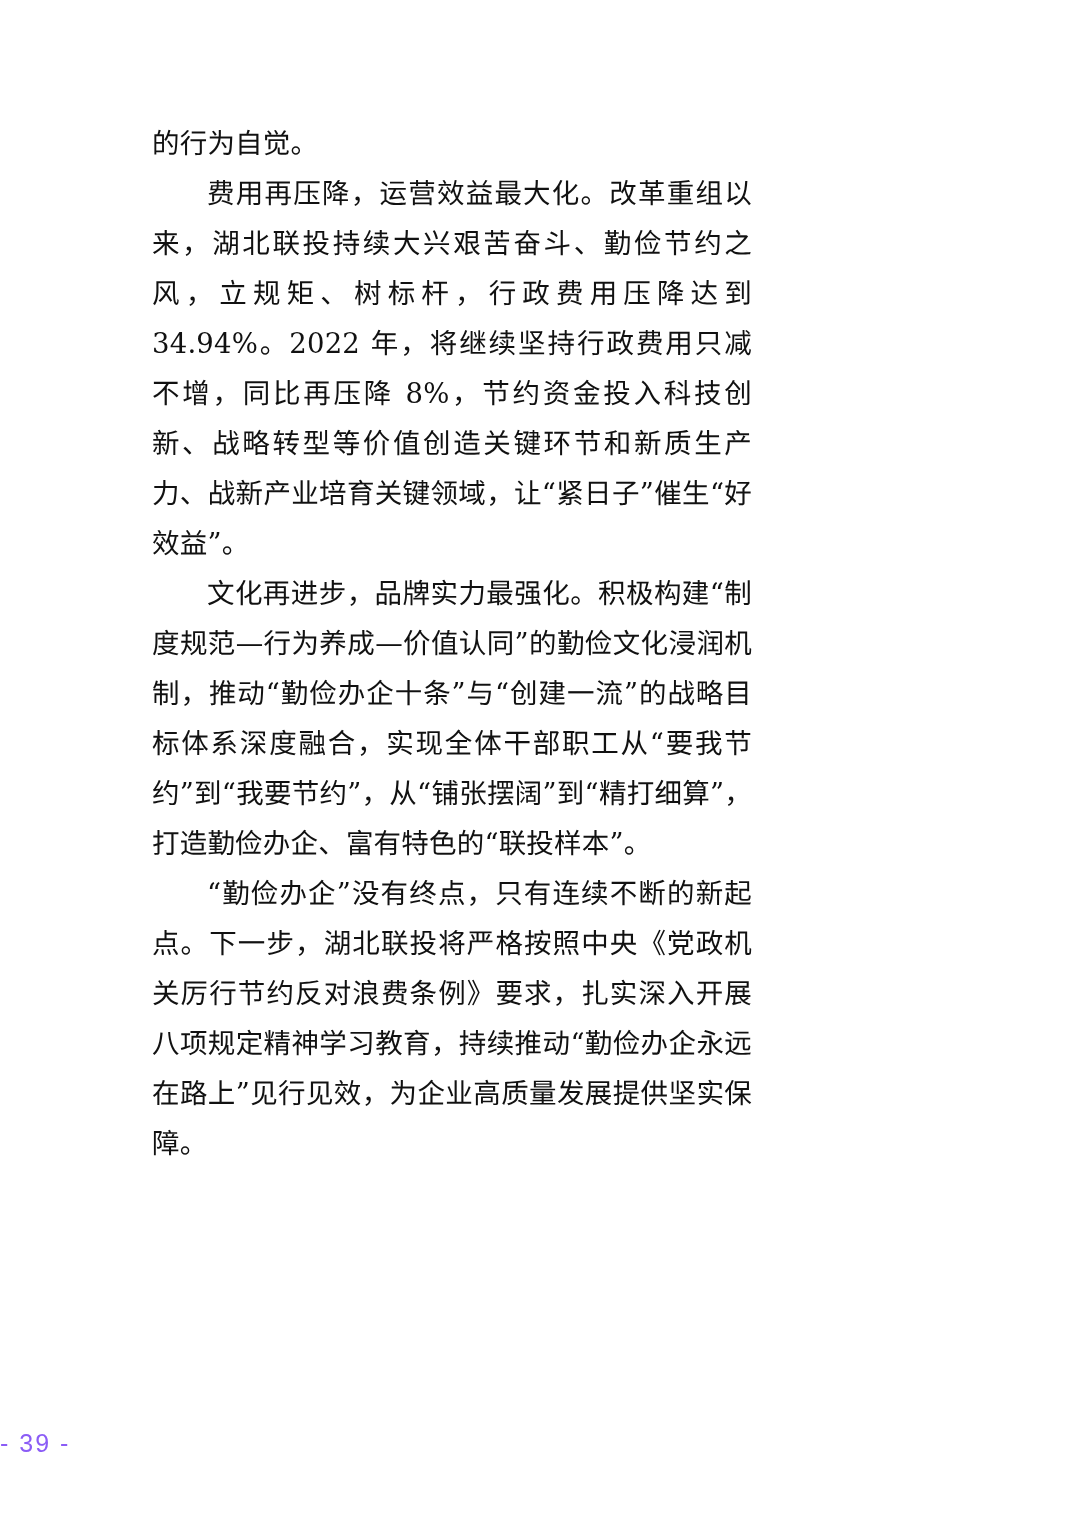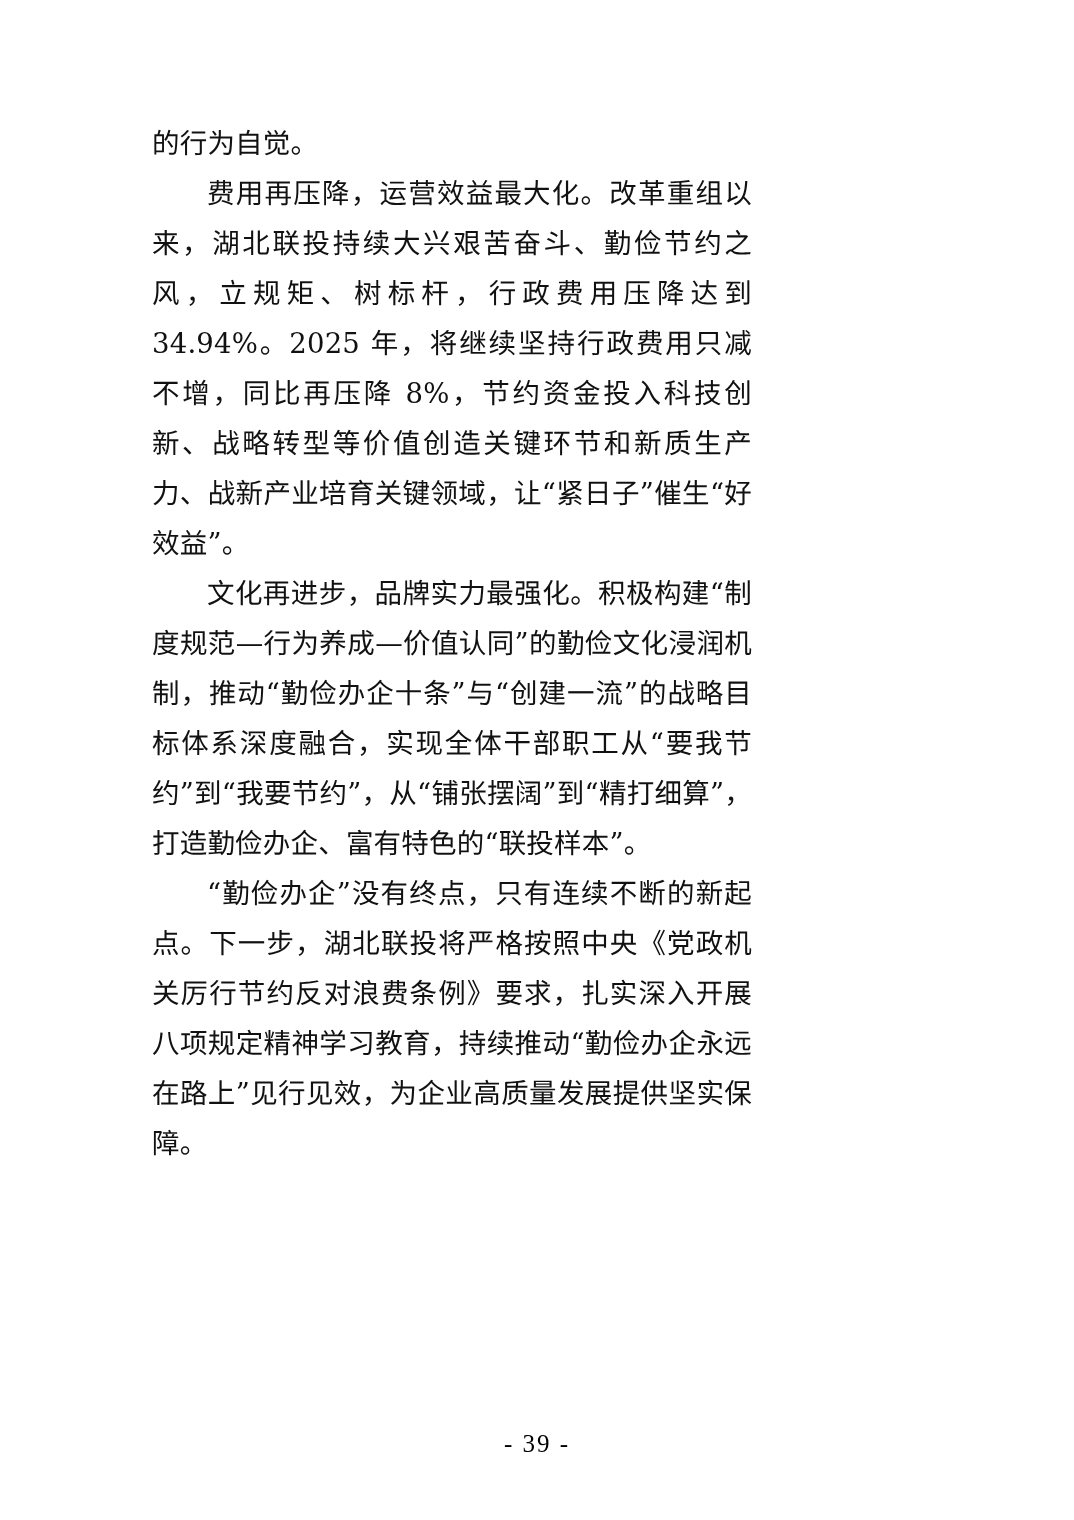--- a/index.html
+++ b/index.html
@@ -36,32 +36,32 @@
     text-indent: 0;
   }
   .para.indent {
     text-indent: 2em;
   }
   .footer {
     position: absolute;
     left: 0;
     right: 0;
     bottom: 62px;
-    text-align: center;
+    text-align: left;
     font-size: 25px;
-    font-family: Liberation Serif, serif;
-    color: #000000;
+    font-family: Liberation Sans, sans-serif;
+    color: #8b5cf6;
     letter-spacing: 2px;
   }
 </style>
 </head>
 <body>
 
 <div class="page">
   <div class="body-text">
     <p class="para">的行为自觉。</p>
-    <p class="para indent">费用再压降，运营效益最大化。改革重组以来，湖北联投持续大兴艰苦奋斗、勤俭节约之风，立规矩、树标杆，行政费用压降达到 34.94%。2025 年，将继续坚持行政费用只减不增，同比再压降 8%，节约资金投入科技创新、战略转型等价值创造关键环节和新质生产力、战新产业培育关键领域，让“紧日子”催生“好效益”。</p>
+    <p class="para indent">费用再压降，运营效益最大化。改革重组以来，湖北联投持续大兴艰苦奋斗、勤俭节约之风，立规矩、树标杆，行政费用压降达到 34.94%。2022 年，将继续坚持行政费用只减不增，同比再压降 8%，节约资金投入科技创新、战略转型等价值创造关键环节和新质生产力、战新产业培育关键领域，让“紧日子”催生“好效益”。</p>
     <p class="para indent">文化再进步，品牌实力最强化。积极构建“制度规范—行为养成—价值认同”的勤俭文化浸润机制，推动“勤俭办企十条”与“创建一流”的战略目标体系深度融合，实现全体干部职工从“要我节约”到“我要节约”，从“铺张摆阔”到“精打细算”，打造勤俭办企、富有特色的“联投样本”。</p>
     <p class="para indent">“勤俭办企”没有终点，只有连续不断的新起点。下一步，湖北联投将严格按照中央《党政机关厉行节约反对浪费条例》要求，扎实深入开展八项规定精神学习教育，持续推动“勤俭办企永远在路上”见行见效，为企业高质量发展提供坚实保障。</p>
   </div>
 </div>
 
 <div class="footer">- 39 -</div>
 
 </body></html>

